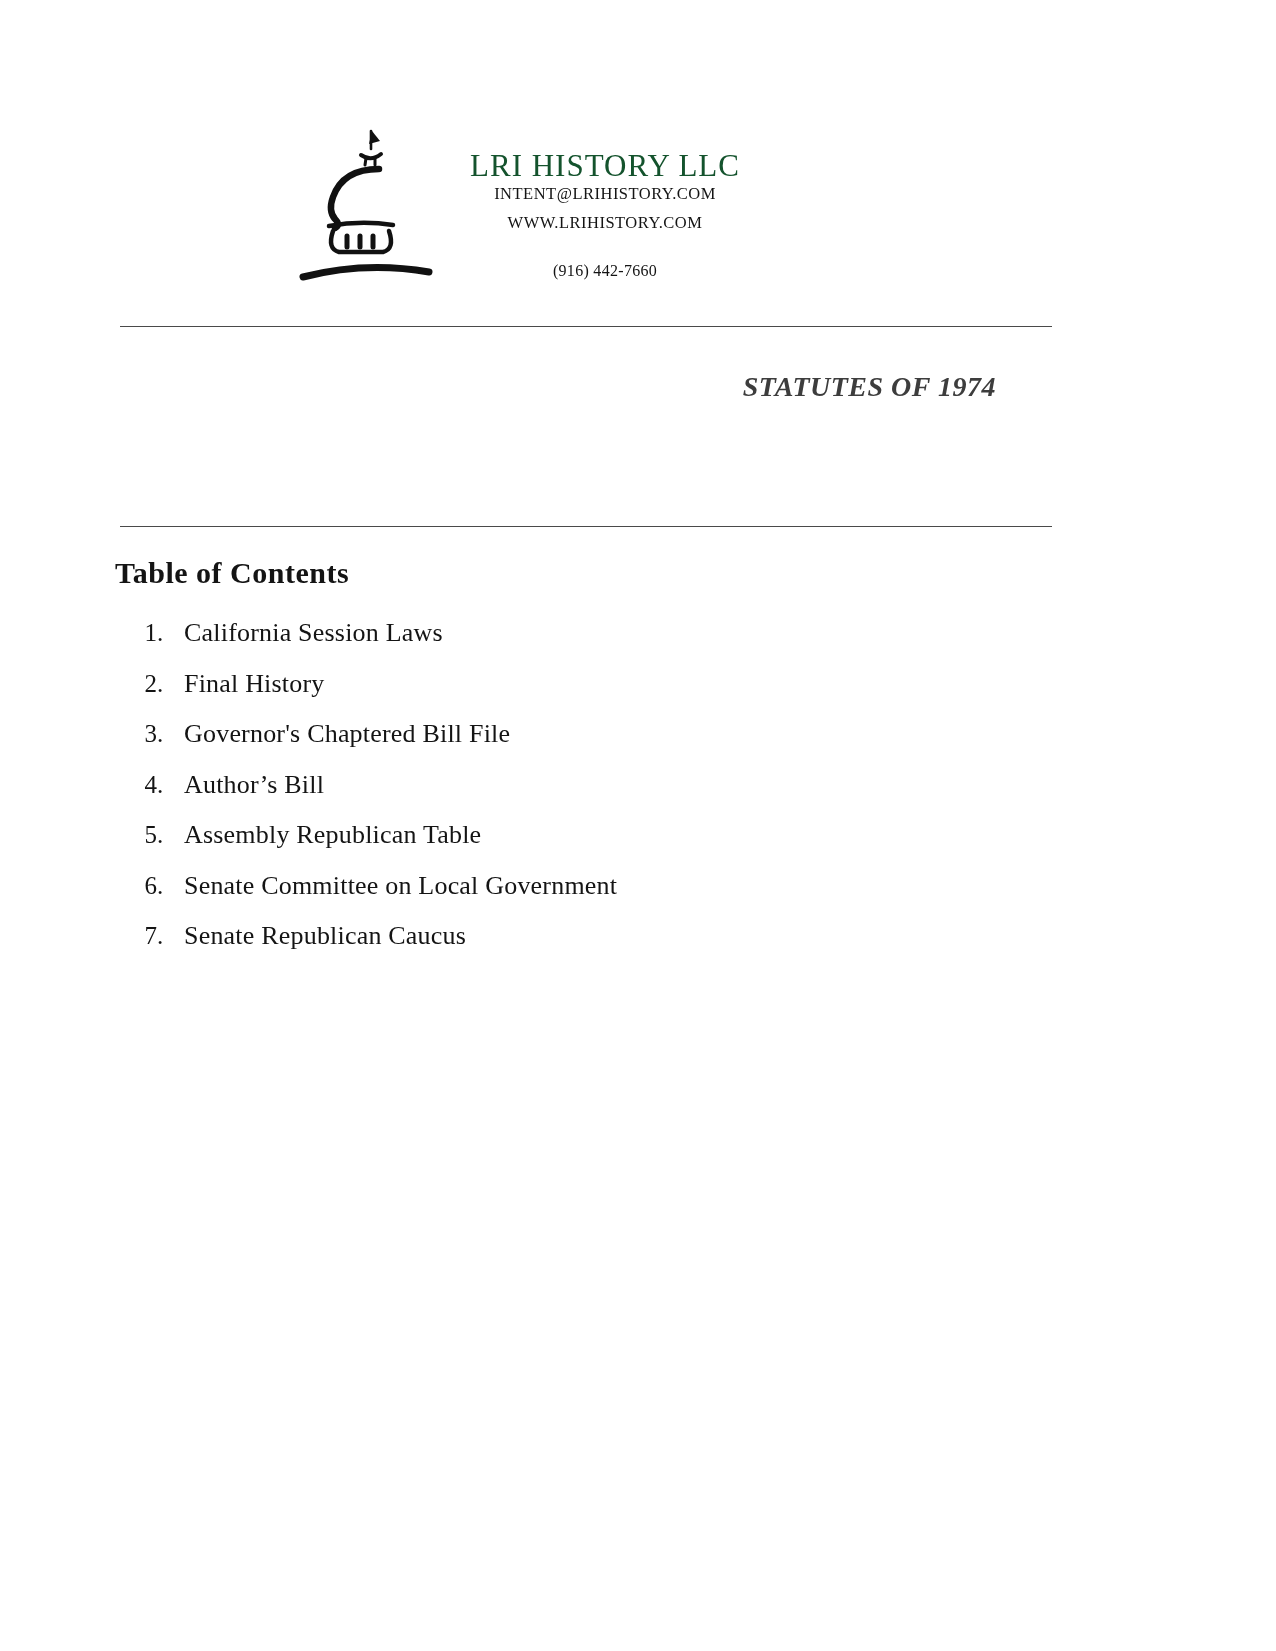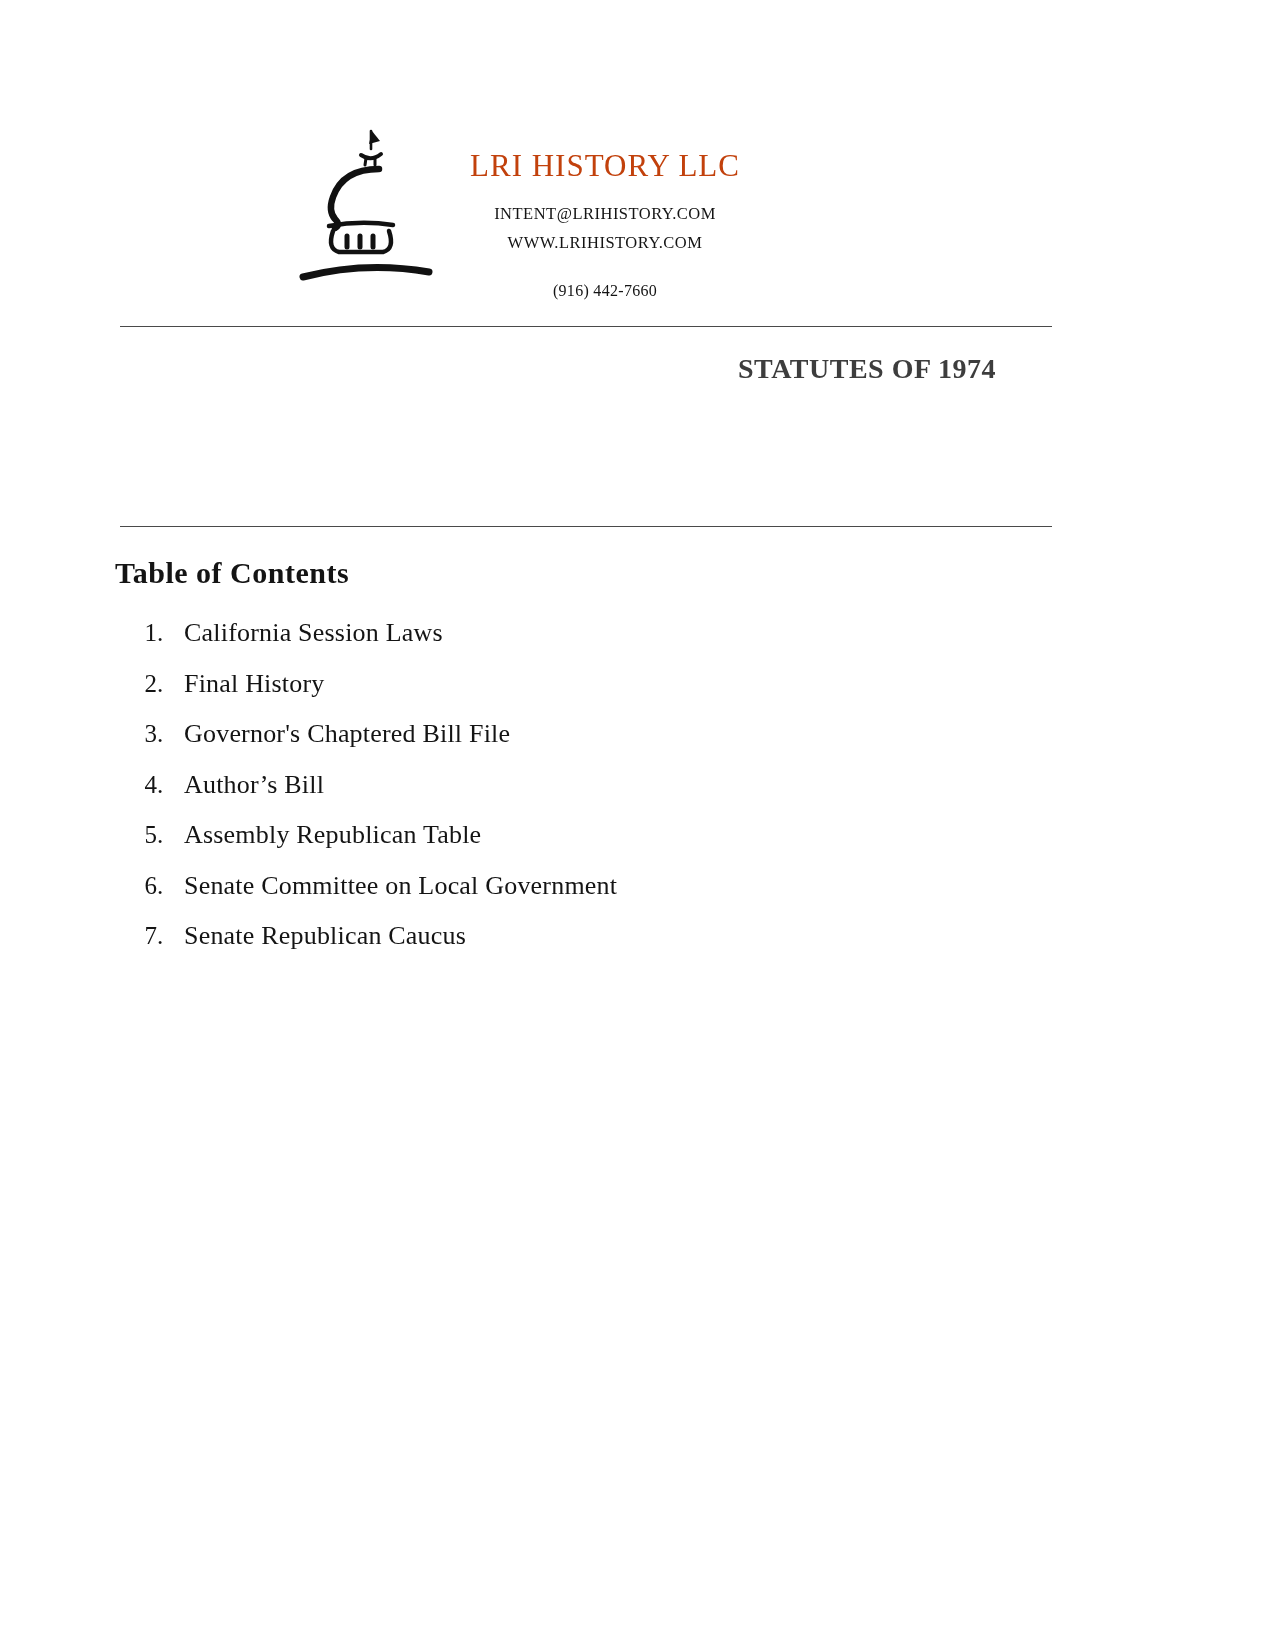--- a/index.html
+++ b/index.html
@@ -27,23 +27,23 @@
   .letterhead {
     position: absolute;
     left: 430px;
     top: 148px;
     width: 350px;
     text-align: center;
   }
   .company-name {
     font-size: 31px;
     letter-spacing: 1px;
-    color: #c2410c;
+    color: #14532d;
     font-weight: 400;
-    margin-bottom: 20px;
+    margin-bottom: 0;
     white-space: nowrap;
   }
   .contact-line {
     font-size: 16.5px;
     letter-spacing: 0.5px;
     color: #141414;
     margin-bottom: 9px;
   }
   .phone-line {
     font-size: 16px;
@@ -60,27 +60,28 @@
     height: 0;
     border-top: 1.4px solid #4a4a4a;
   }
   .rule-top { top: 326px; }
   .rule-bottom { top: 526px; }
 
   
   .title-block {
     position: absolute;
     left: 120px;
-    top: 348px;
+    top: 366px;
     width: 876px;
     text-align: right;
     color: #3d3d3d;
     font-weight: bold;
     font-size: 28px;
     letter-spacing: 0.5px;
+    font-style: italic;
   }
   .title-block .t-line { line-height: 42px; white-space: pre; }
 
   
   .toc-heading {
     position: absolute;
     left: 115px;
     top: 556px;
     font-size: 30px;
     font-weight: bold;

